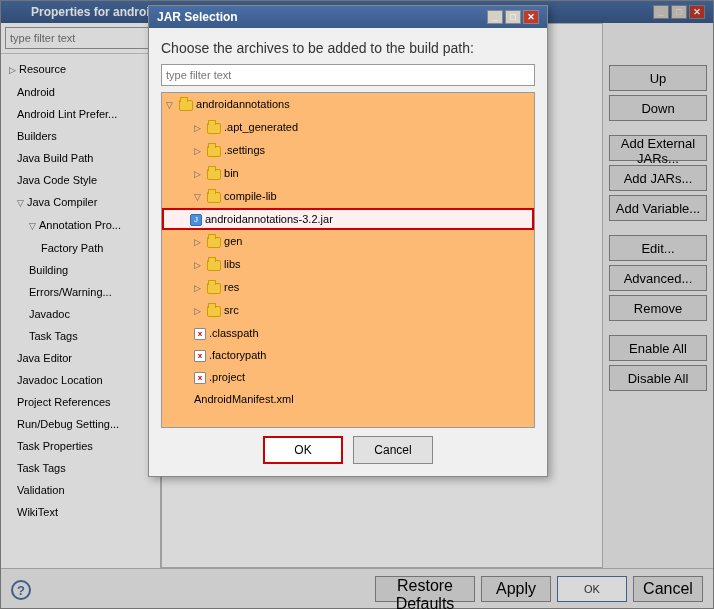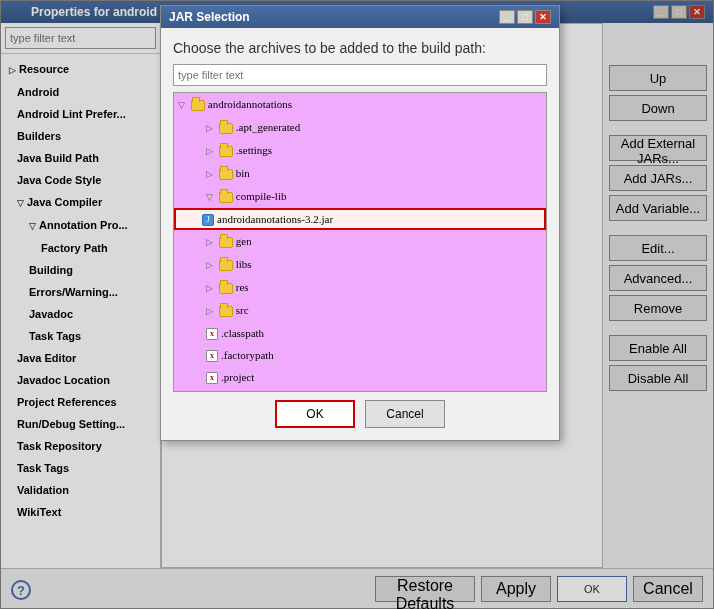--- a/index.html
+++ b/index.html
@@ -81,21 +81,20 @@
       padding: 2px 4px;
       font-size: 11px;
       color: #888;
       background: white;
     }
 
     .tree-area {
       padding: 4px 0;
       overflow-y: auto;
       height: calc(100% - 32px);
-      font-weight: bold;
     }
 
     .tree-item {
       padding: 2px 4px 2px 8px;
       cursor: pointer;
       white-space: nowrap;
       font-size: 11px;
       line-height: 18px;
     }
 
@@ -167,21 +166,21 @@
       display: flex;
       align-items: flex-start;
       justify-content: flex-start;
       padding-left: 150px;
       padding-top: 0px;
     }
 
     .modal-window {
       position: absolute;
       top: 5px;
-      left: 160px;
+      left: 148px;
       width: 400px;
       background: #f0f0f0;
       border: 1px solid #888;
       box-shadow: 3px 3px 8px rgba(0,0,0,0.3);
     }
 
     .modal-titlebar {
       background: linear-gradient(to bottom, #4a6fa5, #3a5a8a);
       color: white;
       font-size: 12px;
@@ -214,27 +213,26 @@
       border: 1px solid #999;
       padding: 2px 4px;
       font-size: 11px;
       color: #888;
       background: white;
       margin-bottom: 6px;
     }
 
     .modal-tree {
       width: 100%;
-      height: 300px;
+      height: 336px;
       border: 1px solid #999;
-      background: #f0abfc;
+      background: #fdba74;
       overflow-y: auto;
       overflow-x: auto;
       position: relative;
-      font-family: Liberation Serif, serif;
     }
 
     .modal-tree-item {
       padding: 2px 4px;
       font-size: 11px;
       line-height: 18px;
       white-space: nowrap;
       cursor: pointer;
     }
 
@@ -418,21 +416,21 @@
       </div>
       <div class="tree-item indent3">Factory Path</div>
       <div class="tree-item indent2">Building</div>
       <div class="tree-item indent2">Errors/Warning...</div>
       <div class="tree-item indent2">Javadoc</div>
       <div class="tree-item indent2">Task Tags</div>
       <div class="tree-item indent1">Java Editor</div>
       <div class="tree-item indent1">Javadoc Location</div>
       <div class="tree-item indent1">Project References</div>
       <div class="tree-item indent1">Run/Debug Setting...</div>
-      <div class="tree-item indent1">Task Repository</div>
+      <div class="tree-item indent1">Task Properties</div>
       <div class="tree-item indent1">Task Tags</div>
       <div class="tree-item indent1">Validation</div>
       <div class="tree-item indent1">WikiText</div>
     </div>
   </div>
 
   <div class="bg-main-content"></div>
 
   <div class="nav-arrows">
     <div class="nav-arrow-btn">◀</div>

